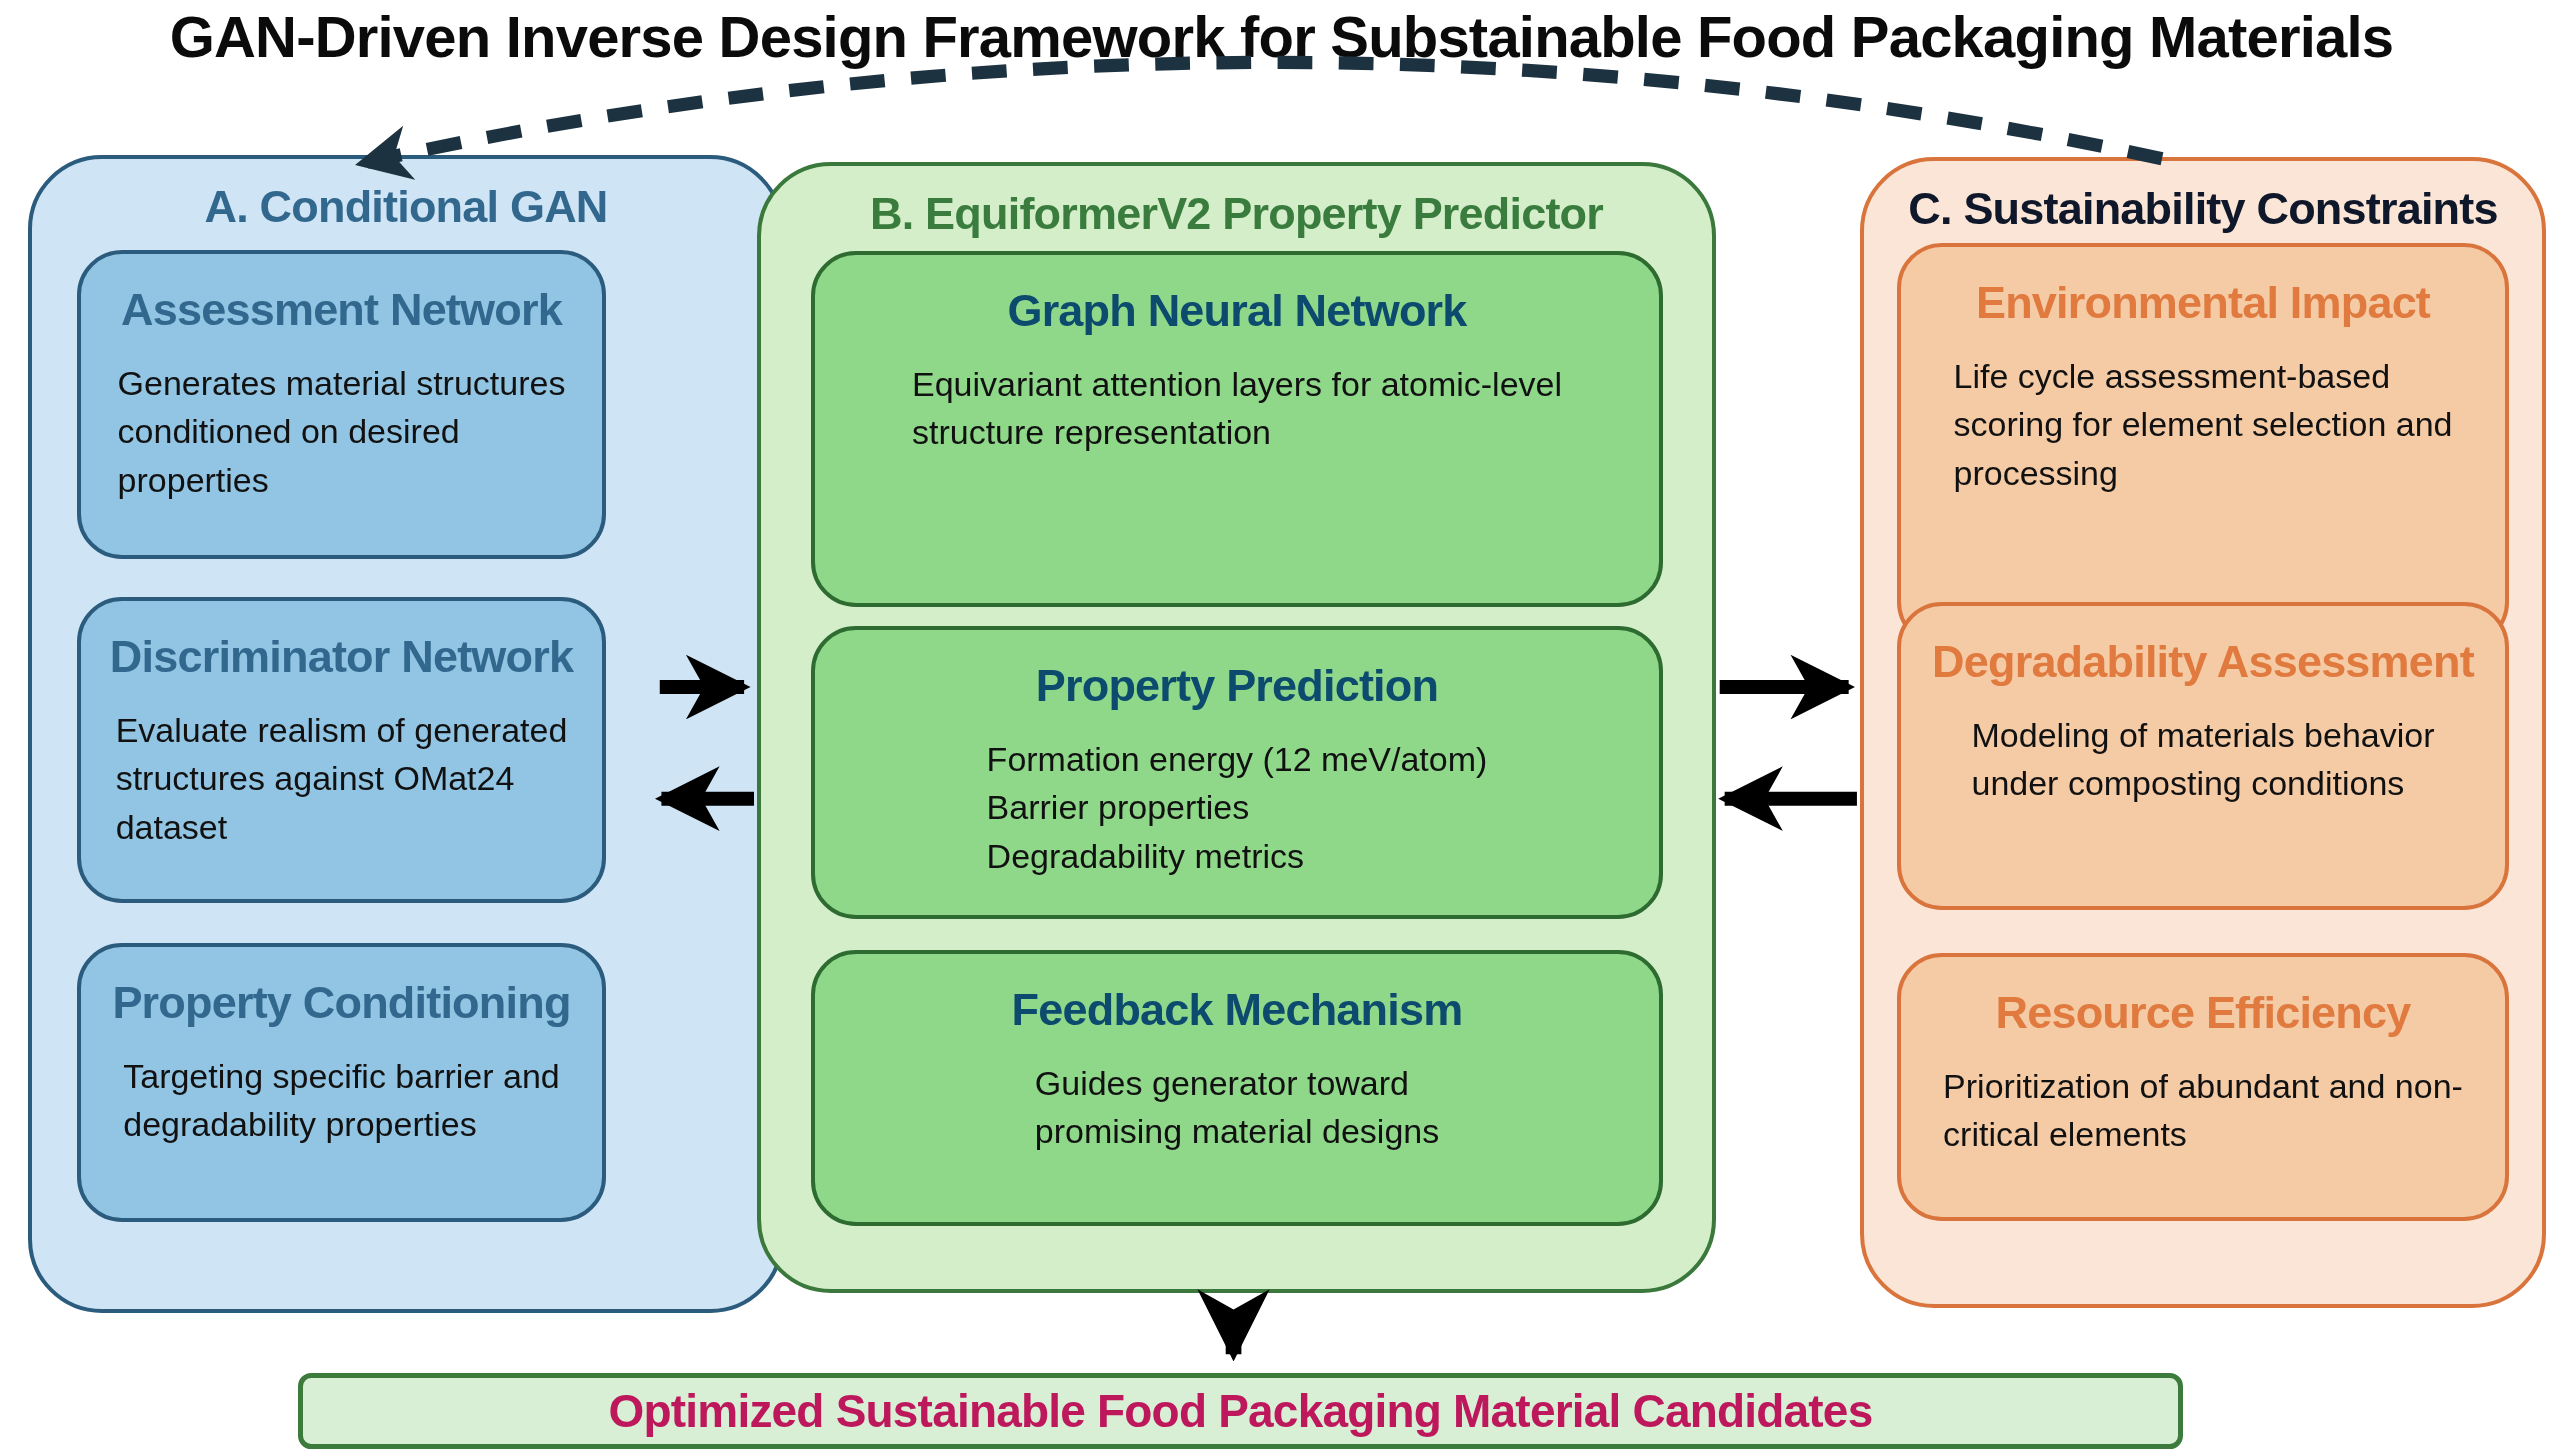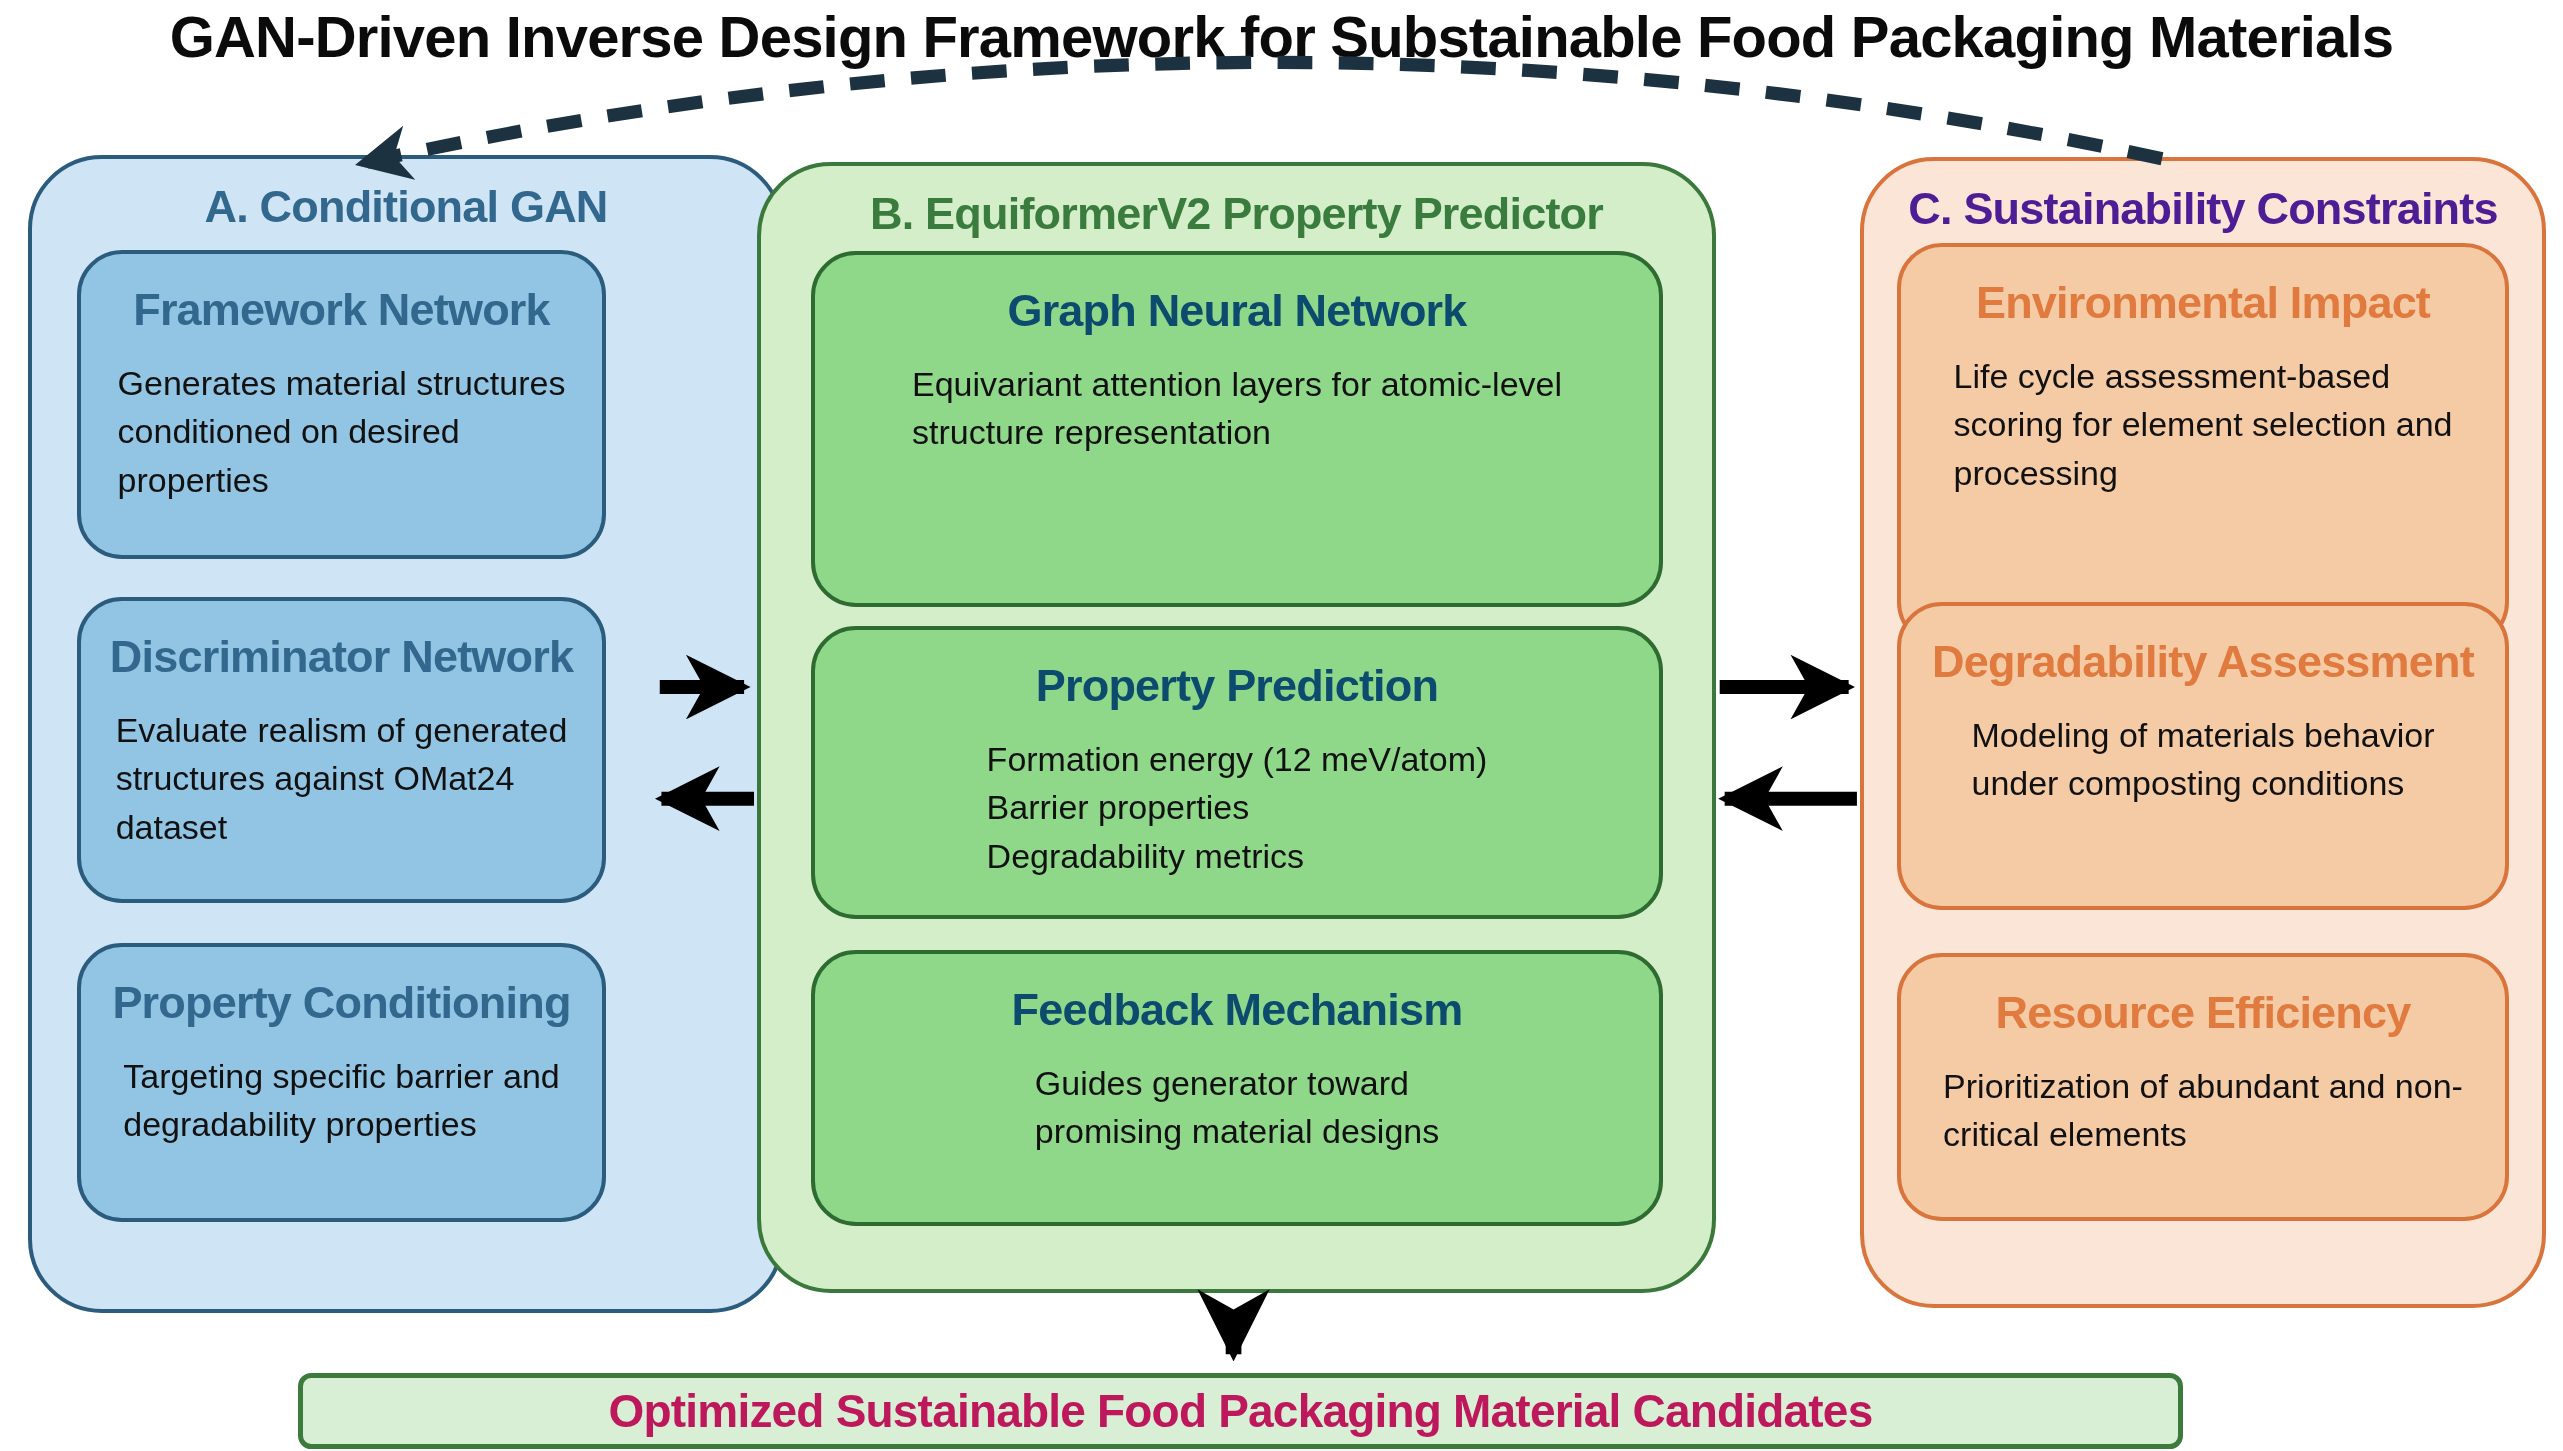--- a/index.html
+++ b/index.html
@@ -31,21 +31,21 @@
     background: #fbe5d6; border: 4.1px solid #d9753c; border-radius: 74px;
   }
 
   .col-header {
     position: absolute; left: 0; right: 0; top: 21.5px;
     text-align: center; font-size: 45px; font-weight: 800; letter-spacing: -0.8px;
     white-space: nowrap;
   }
   .col-a .col-header { color: #32688e; }
   .col-b .col-header { color: #3a7c3e; }
-  .col-c .col-header { color: #4c1d95; }
+  .col-c .col-header { color: #0f172a; }
 
   .box {
     position: absolute; box-sizing: border-box; border-radius: 45px;
     display: flex; flex-direction: column; align-items: center;
     padding: 30px 16.5px 0 16.5px;
   }
   .col-a .box { background: #92c5e3; border: 4.1px solid #2b5c7d; left: 45px; width: 529px; }
   .col-b .box { background: #8fd88a; border: 4.1px solid #2e6b30; left: 50px; width: 852px; }
   .col-c .box { background: #f5cba6; border: 4.1px solid #d9753c; left: 33px; width: 612px; }
 
@@ -106,21 +106,21 @@
 
     <path d="M 2246 966 L 2086 966" stroke="#000000" stroke-width="17" fill="none" marker-end="url(#ah-black)"></path>
 
     <path d="M 1492 1585 L 1492 1638" stroke="#000000" stroke-width="19" fill="none" marker-end="url(#ah-black)"></path>
   </svg>
 
   <section class="col col-a">
     <div class="col-header">A. Conditional GAN</div>
 
     <div class="box box-a1">
-      <div class="box-heading">Framework Network</div>
+      <div class="box-heading">Assessment Network</div>
       <div class="box-body">Generates material structures
 conditioned on desired
 properties</div>
     </div>
 
     <div class="box box-a2">
       <div class="box-heading">Discriminator Network</div>
       <div class="box-body">Evaluate realism of generated
 structures against OMat24
 dataset</div>

